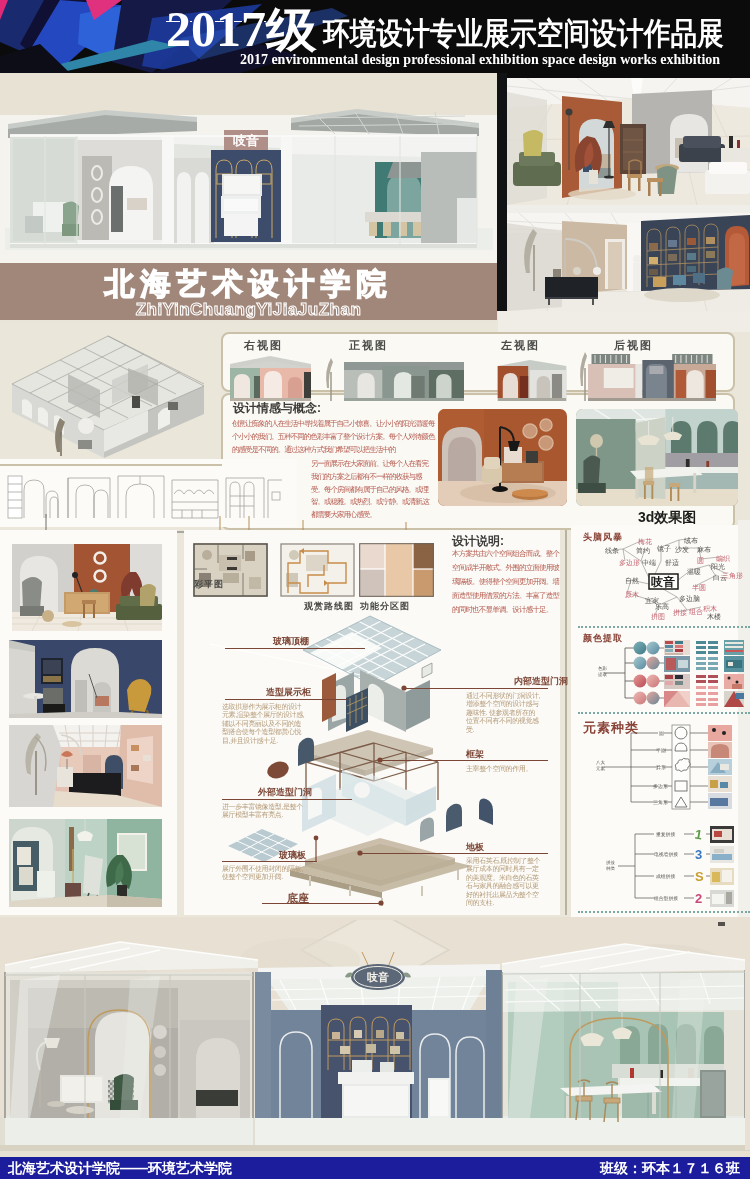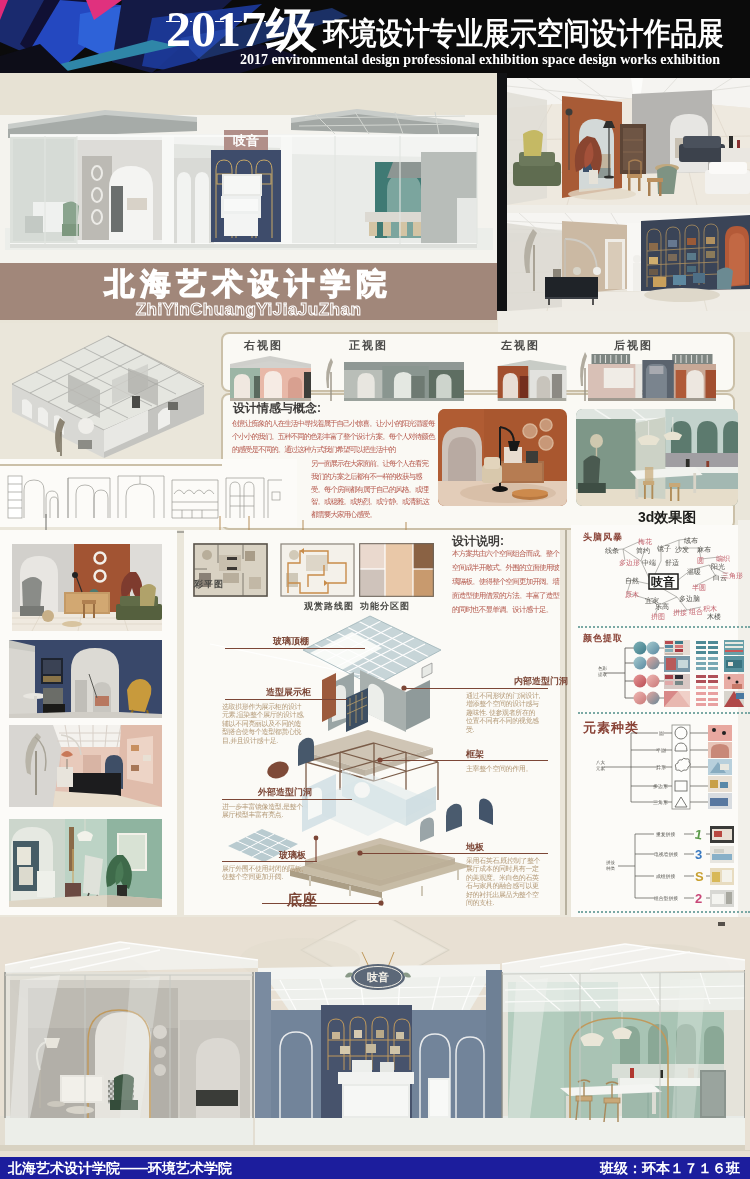--- a/index.html
+++ b/index.html
@@ -987,21 +987,21 @@
 
 <div class="abs" style="left:279px;top:849px;font-size:9px;font-weight:bold;color:#7c4636;">玻璃板</div>
 <div class="abs" style="left:222px;top:861px;width:95px;height:1.2px;background:#7c4636;"></div>
 <svg class="abs" style="left:310px;top:835px;" width="12" height="28" viewBox="0 0 12 28">
     <line x1="6" y1="2" x2="6" y2="27" stroke="#7c4636" stroke-width="1.2"></line>
     <circle cx="6" cy="3" r="2.4" fill="#7c4636"></circle>
   </svg>
 
 <div class="abs" style="left:222px;top:865px;width:85px;font-size:7px;letter-spacing:-0.4px;line-height:8.4px;color:#b49a78;">展厅外围不使用封闭的隔板,使整个空间更加开阔.</div>
 
-<div class="abs" style="left:287px;top:891px;font-size:15px;font-weight:bold;color:#7c4636;">底座</div>
+<div class="abs" style="left:287px;top:891px;font-size:11px;font-weight:bold;color:#7c4636;">底座</div>
 <div class="abs" style="left:262px;top:903px;width:120px;height:1.2px;background:#7c4636;"></div>
 <svg class="abs" style="left:376px;top:898px;" width="10" height="10" viewBox="0 0 10 10">
     <circle cx="5" cy="5" r="2.6" fill="#7c4636"></circle>
   </svg>
 
 <div class="abs" style="left:466px;top:675px;font-size:9px;font-weight:bold;color:#7c4636;padding-left:48px;">内部造型门洞</div>
 <div class="abs" style="left:404px;top:688px;width:144px;height:1.2px;background:#7c4636;"></div>
 <svg class="abs" style="left:398px;top:682px;" width="12" height="12" viewBox="0 0 12 12">
     <circle cx="6" cy="6" r="2.6" fill="#7c4636"></circle>
   </svg>

